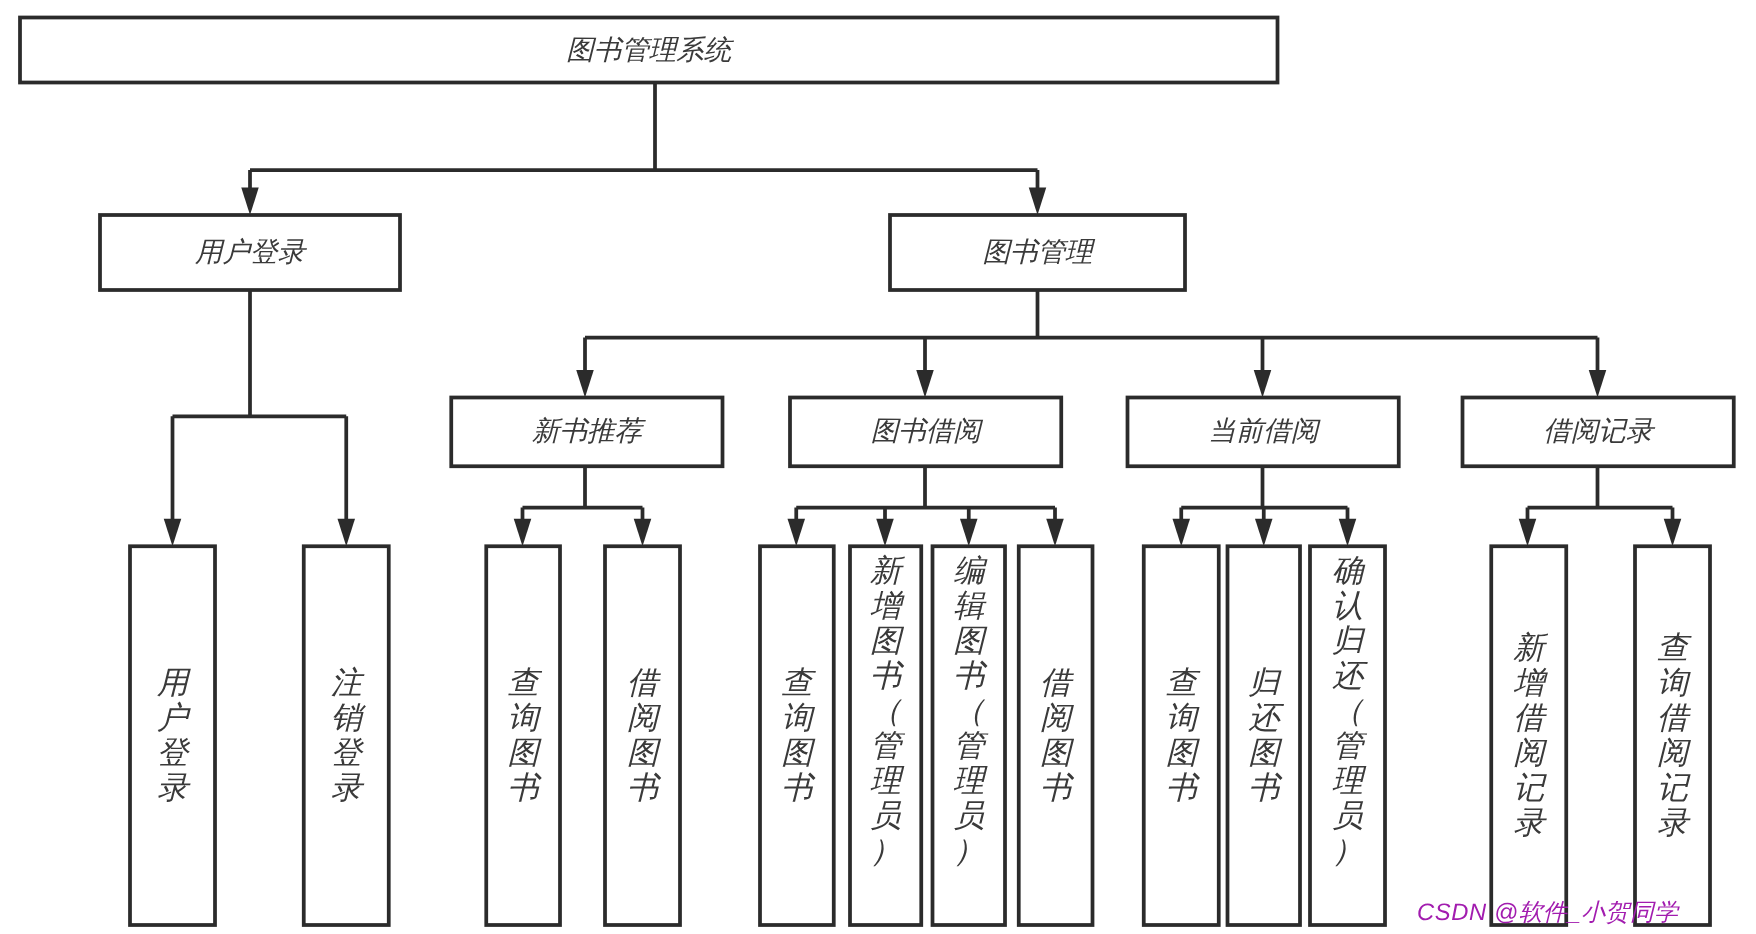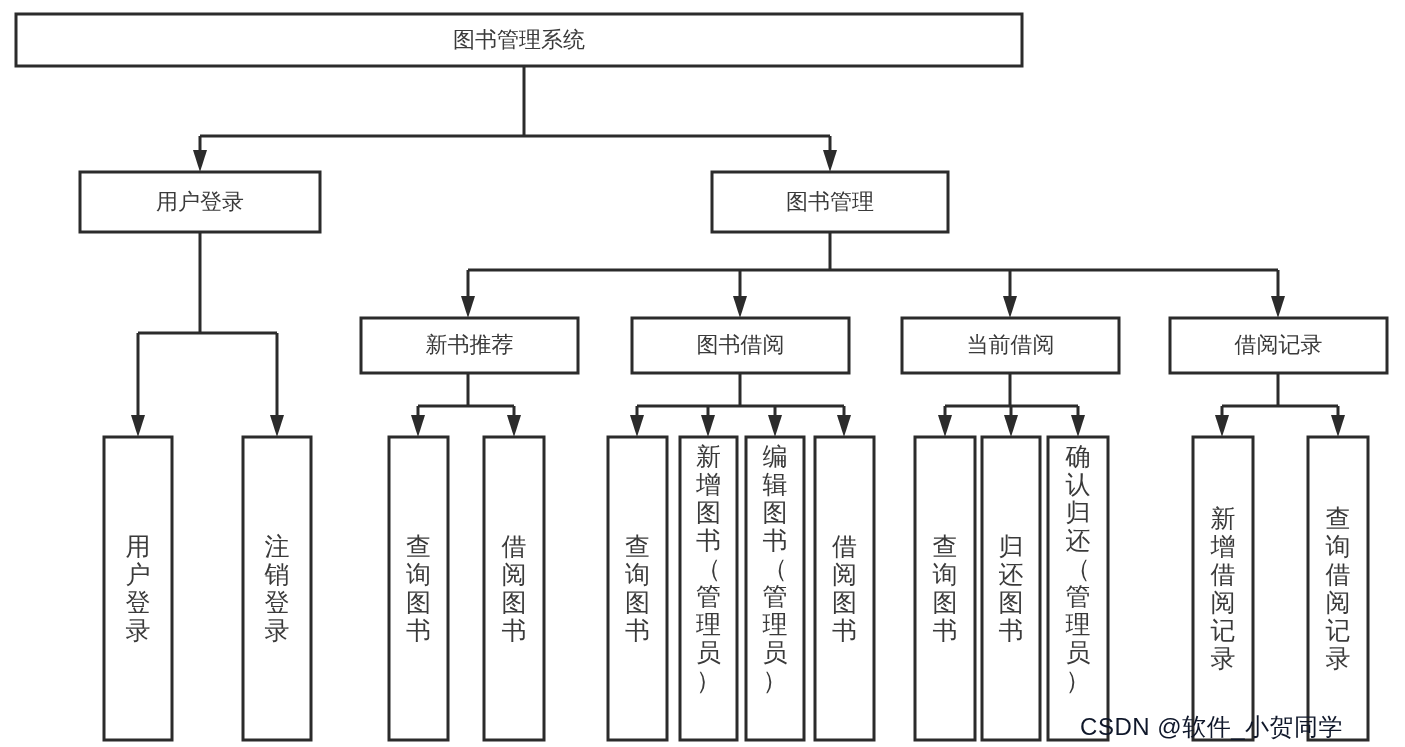--- a/index.html
+++ b/index.html
@@ -11,20 +11,21 @@
     width: 1405px;
     height: 747px;
     font-family: "Liberation Sans", "DejaVu Sans", sans-serif;
     overflow: hidden;
     position: relative;
   }
   #diagram-root {
     position: relative;
     width: 1351px;
     height: 747px;
+    font-style: italic;
   }
   svg#tree-svg {
     position: absolute;
     left: 0;
     top: 0;
     width: 1405px;
     height: 747px;
     display: block;
   }
   .node-box {
@@ -53,22 +54,22 @@
     fill: #3a3a3a;
     font-family: "Liberation Sans", "DejaVu Sans", sans-serif;
     font-size: 25px;
     text-anchor: middle;
   }
   .watermark {
     position: absolute;
     right: 8px;
     bottom: 4px;
     font-family: "Liberation Sans", "DejaVu Sans", sans-serif;
-    font-size: 24px;
-    color: #0f172a;
+    font-size: 19px;
+    color: #a21caf;
     letter-spacing: 0.5px;
     white-space: nowrap;
     user-select: none;
     margin-top: 16px;
   }
 </style>
 </head>
 <body>
 
 <div id="diagram-root">

